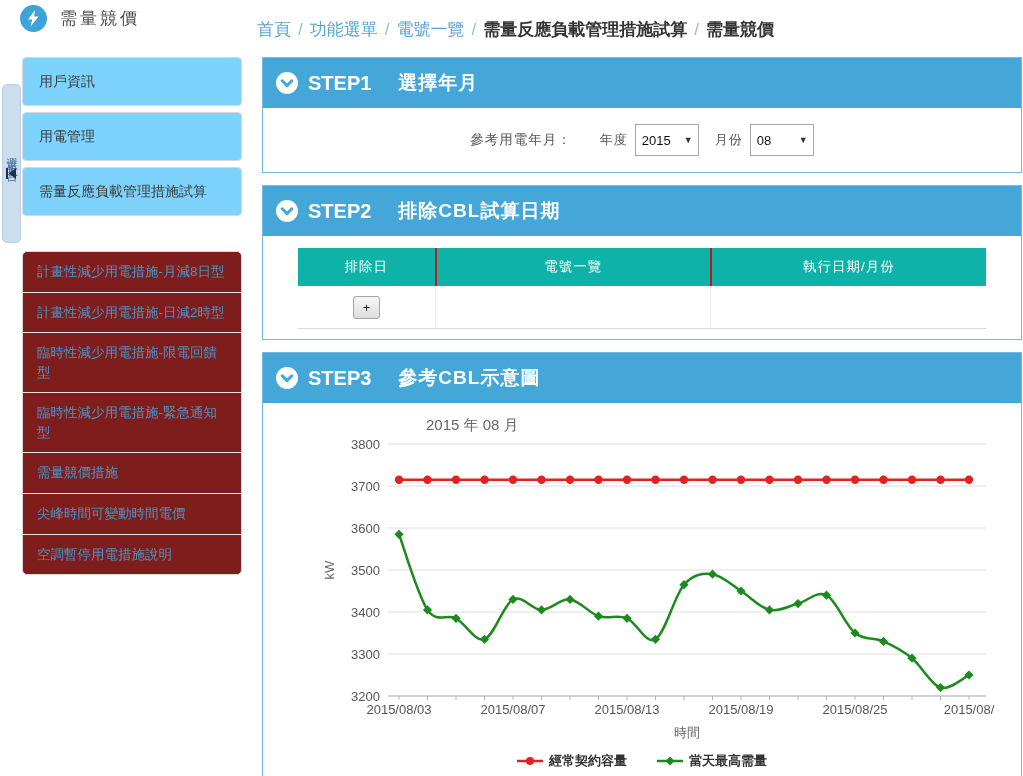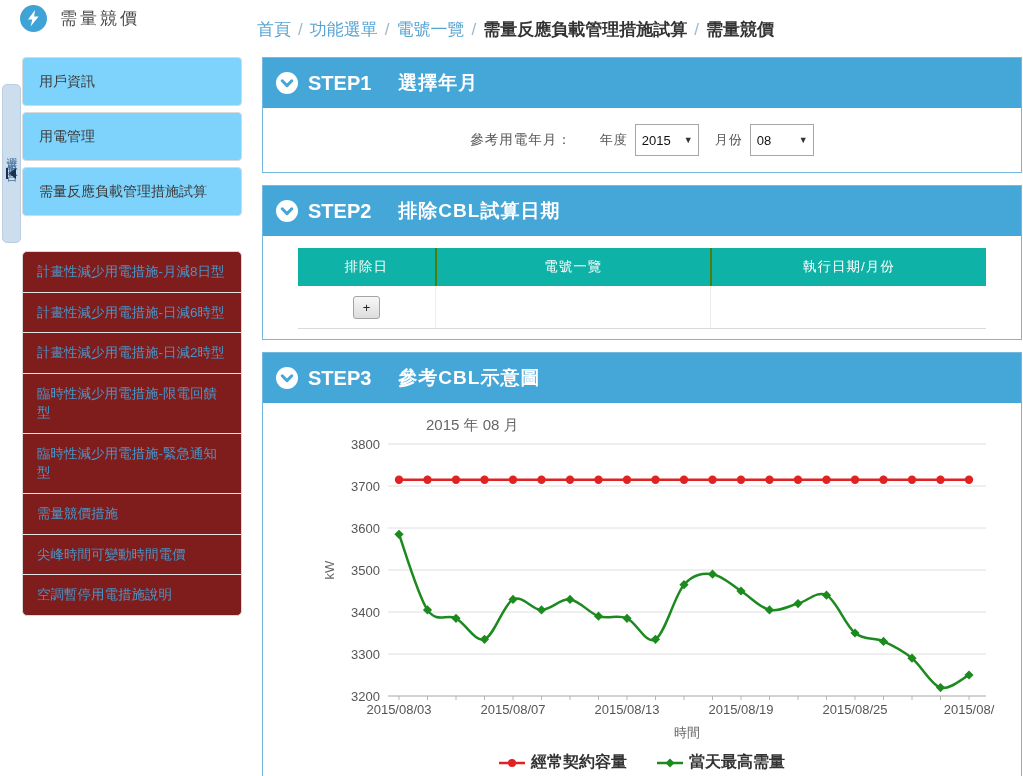--- a/index.html
+++ b/index.html
@@ -41,33 +41,33 @@
   .step1-body{height:64px;display:flex;align-items:center;justify-content:center;}
   .form-label{font-size:13.5px;color:#555;margin-right:28px;letter-spacing:1px;}
   .field-label{font-size:13px;color:#555;margin-right:7px;letter-spacing:1px;}
   .select{box-sizing:border-box;width:64px;height:32px;border:1px solid #a6a6a6;background:#fff;display:flex;align-items:center;justify-content:space-between;padding:0 5px 0 6px;font-size:13px;color:#111;cursor:pointer;margin-right:16px;}
   .select:last-child{margin-right:0;}
   .sel-arrow{font-size:9px;color:#333;}
 
   
   .step2-body{padding:12px 35px 10px;}
   table.cbl{width:100%;border-collapse:collapse;}
-  table.cbl th{background:#0fb2a7;color:#fff;font-weight:normal;font-size:13.5px;height:36px;text-align:center;border-right:2px solid #4d7c0f;letter-spacing:1px;}
+  table.cbl th{background:#0fb2a7;color:#fff;font-weight:normal;font-size:13.5px;height:36px;text-align:center;border-right:2px solid #b91c1c;letter-spacing:1px;}
   table.cbl th:last-child{border-right:none;}
   table.cbl td{height:40px;background:#fff;border-bottom:1px solid #d9d9d9;border-right:1px solid #ededed;text-align:center;}
   table.cbl td:last-child{border-right:none;}
   .add-btn{width:27px;height:23px;background:linear-gradient(#f7f7f7,#dddddd);border:1px solid #a3a3a3;border-radius:3px;font-size:13px;color:#222;cursor:pointer;line-height:1;}
 
   
   .step3-body{height:400px;overflow:hidden;}
   .chart-svg{position:absolute;left:0;top:0;}
   svg text{font-family:"Liberation Sans","DejaVu Sans",sans-serif;}
   .chart-legend{position:absolute;left:0;right:0;top:349px;display:flex;justify-content:center;gap:30px;}
   .legend-item{display:flex;align-items:center;gap:6px;}
-  .legend-label{font-size:16px;color:#333;font-weight:bold;}
+  .legend-label{font-size:13px;color:#333;font-weight:bold;}
 </style>
 </head>
 <body>
 
 <div class="page">
 
   <div class="app-header">
     <span class="logo-circle">
       <svg width="15" height="17" viewBox="0 0 15 17">
           <polygon points="9,0 2,9.5 6.3,9.5 4.6,16.5 12.6,6.5 8.1,6.5" fill="#ffffff"></polygon>
@@ -93,21 +93,20 @@
       <span>用戶資訊</span>
     </div>
     <div class="side-box">
       <span>用電管理</span>
     </div>
     <div class="side-box">
       <span>需量反應負載管理措施試算</span>
     </div>
     <div class="submenu">
         <div class="sub-item">計畫性減少用電措施-月減8日型</div>
-        <div class="sub-item">計畫性減少用電措施-日減6時型</div>
         <div class="sub-item">計畫性減少用電措施-日減2時型</div>
         <div class="sub-item">臨時性減少用電措施-限電回饋型</div>
         <div class="sub-item">臨時性減少用電措施-緊急通知型</div>
         <div class="sub-item">需量競價措施</div>
         <div class="sub-item">尖峰時間可變動時間電價</div>
         <div class="sub-item">空調暫停用電措施說明</div>
       </div>
   </div>
 
   <div class="main">

